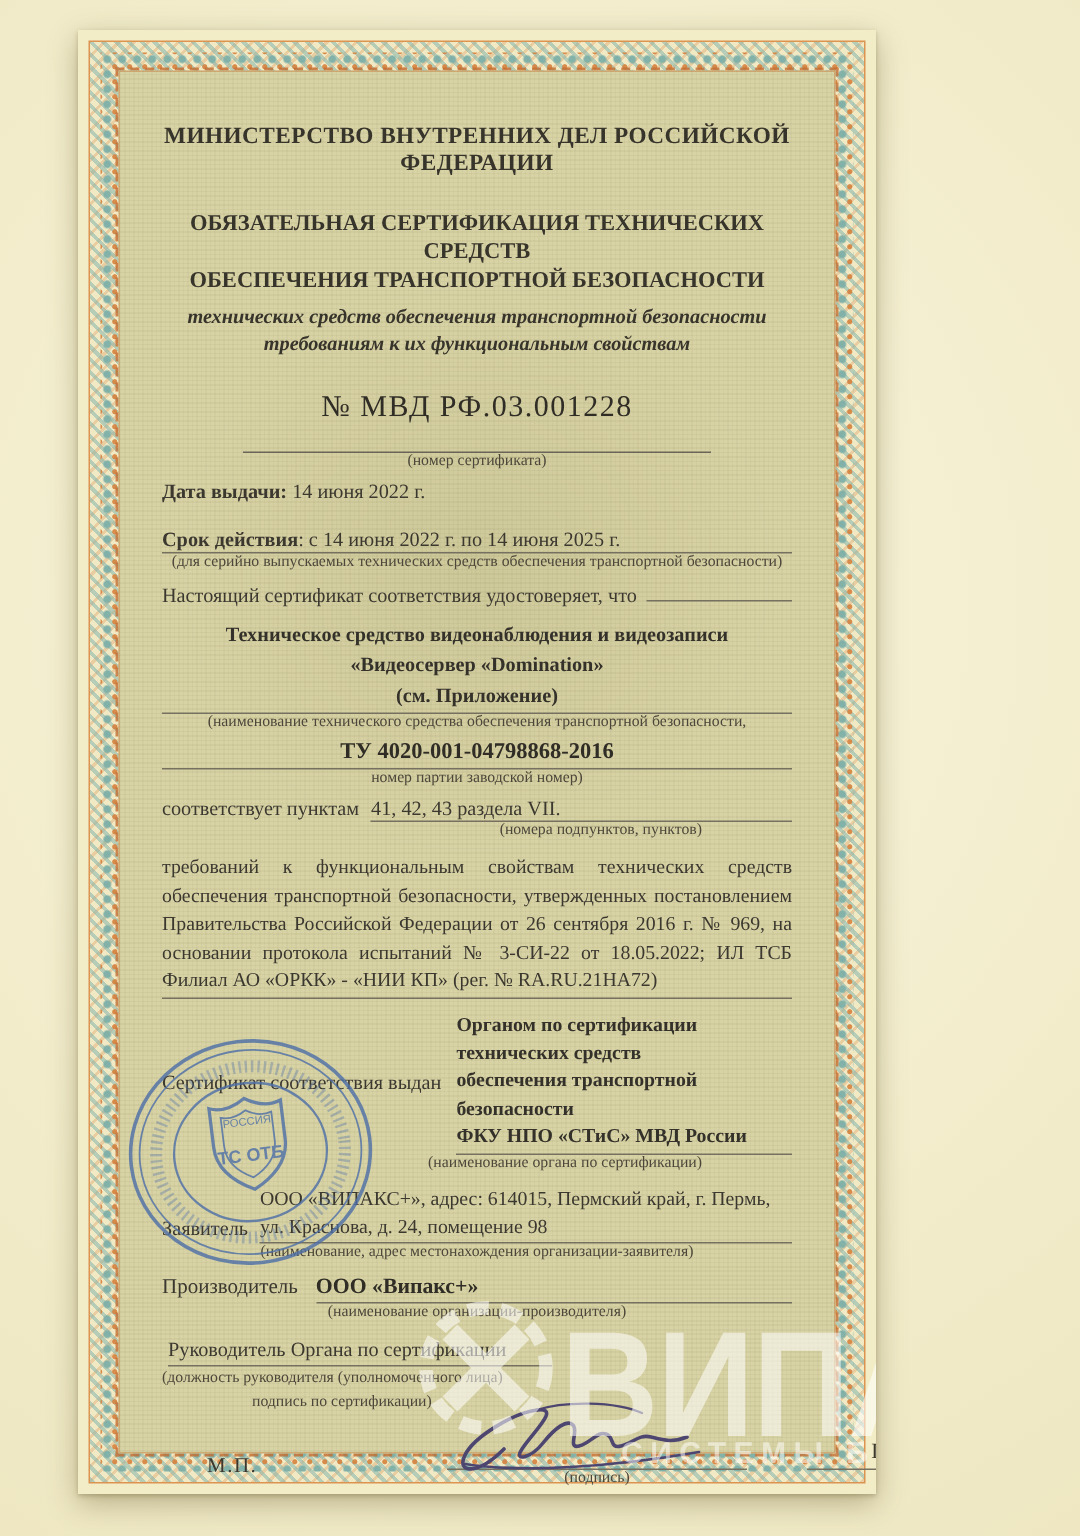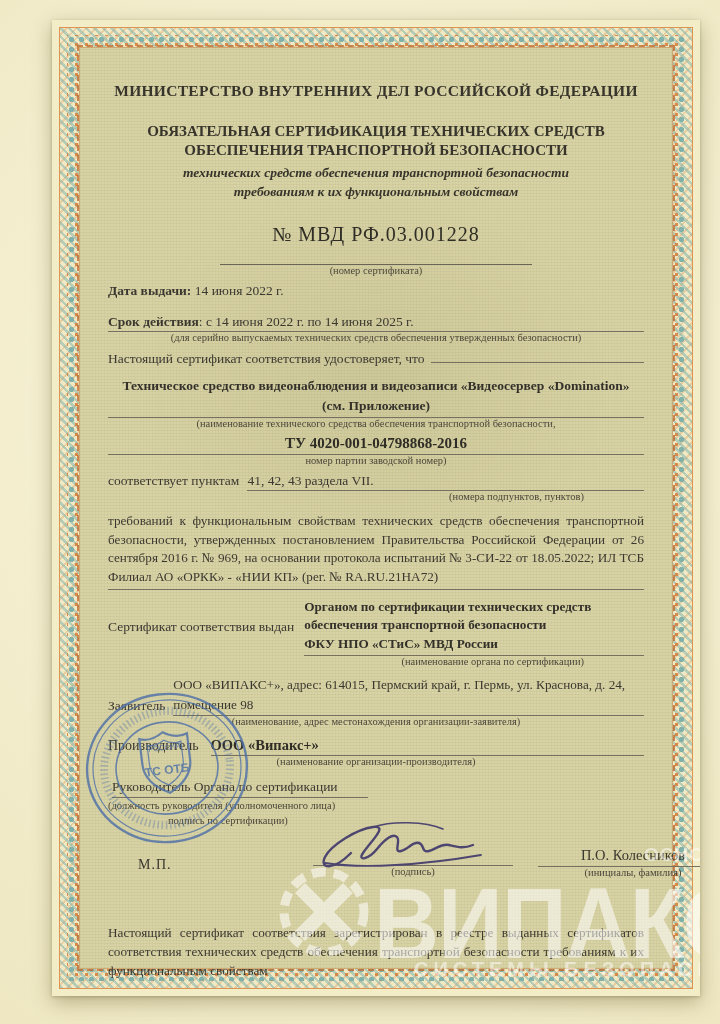--- a/index.html
+++ b/index.html
@@ -5,21 +5,21 @@
   html,body{margin:0;padding:0;}
   body{
     width:720px;height:1024px;overflow:hidden;position:relative;
     background:
       radial-gradient(120% 90% at 50% 40%, rgba(255,255,255,.25), rgba(180,160,90,.18)),
       #f7f2d0;
     font-family:"Liberation Serif", serif;
     color:#3b3830;
   }
   .sheet{
-    position:absolute;left:52px;top:20px;width:648px;height:976px;
+    position:absolute;left:52px;top:20px;width:532px;height:976px;
     background:#f2edc6;
     box-shadow:0 6px 18px rgba(95,82,35,.38), 0 1px 3px rgba(95,82,35,.3);
     overflow:hidden;
   }
   
   .band{
     position:absolute;inset:7px;
     border:1px solid #dd9352;
     background:
       repeating-linear-gradient(45deg, rgba(134,181,173,.55) 0 2.5px, rgba(244,238,205,0) 2.5px 6px),
@@ -92,21 +92,21 @@
   .manu{display:flex;margin-top:10px;align-items:baseline;}
   .manu .lft{font-size:14px;white-space:nowrap;margin-right:12px;}
   .manu .rgt{flex:1;font-size:14.5px;font-weight:bold;border-bottom:1px solid #75705f;padding-bottom:1px;color:#2f2d25;}
 
   .head-line{display:inline-block;font-size:13.5px;border-bottom:1px solid #75705f;
     padding:0 30px 2px 0;margin-top:12px;margin-left:4px;}
   .head-cap{font-size:10.5px;color:#4c473a;line-height:1.5;}
 
   .sigzone{position:relative;height:78px;margin-top:2px;}
   .mp{position:absolute;left:30px;top:26px;font-size:14px;letter-spacing:1px;}
-  .sigblock{position:absolute;left:205px;top:-12px;width:200px;text-align:center;}
+  .sigblock{position:absolute;left:190px;top:-12px;width:200px;text-align:center;}
   .sigblock .line{border-bottom:1px solid #75705f;}
   .nameblock{position:absolute;left:430px;top:16px;width:190px;text-align:center;}
   .nameblock .nm{font-size:14.5px;border-bottom:1px solid #75705f;padding-bottom:2px;}
 
   .registered{font-size:13.2px;line-height:1.45;margin-top:14px;}
 
   
   .stamp{position:absolute;left:-2px;top:636px;width:178px;height:168px;z-index:3;
     opacity:.8;pointer-events:none;}
   
@@ -148,21 +148,21 @@
       </div>
 
       <p class="row mt6">
         <span class="lbl">Дата выдачи:</span>
         <span>14 июня 2022 г.</span>
       </p>
 
       <p class="row mt14 uline">
         <span class="lbl">Срок действия</span><span>: с 14 июня 2022 г.  по  14 июня 2025 г.</span>
       </p>
-      <div class="cap cap-c">(для серийно выпускаемых технических средств обеспечения утвержденных безопасности)</div>
+      <div class="cap cap-c">(для серийно выпускаемых технических средств обеспечения транспортной безопасности)</div>
 
       <div class="row flexline mt6">
         <span>Настоящий сертификат соответствия удостоверяет, что</span>
         <span class="fill-rule"></span>
       </div>
 
       <div class="prod">
         <span>Техническое средство видеонаблюдения и видеозаписи «Видеосервер «Domination»</span><br>
         <span>(см. Приложение)</span>
       </div>

